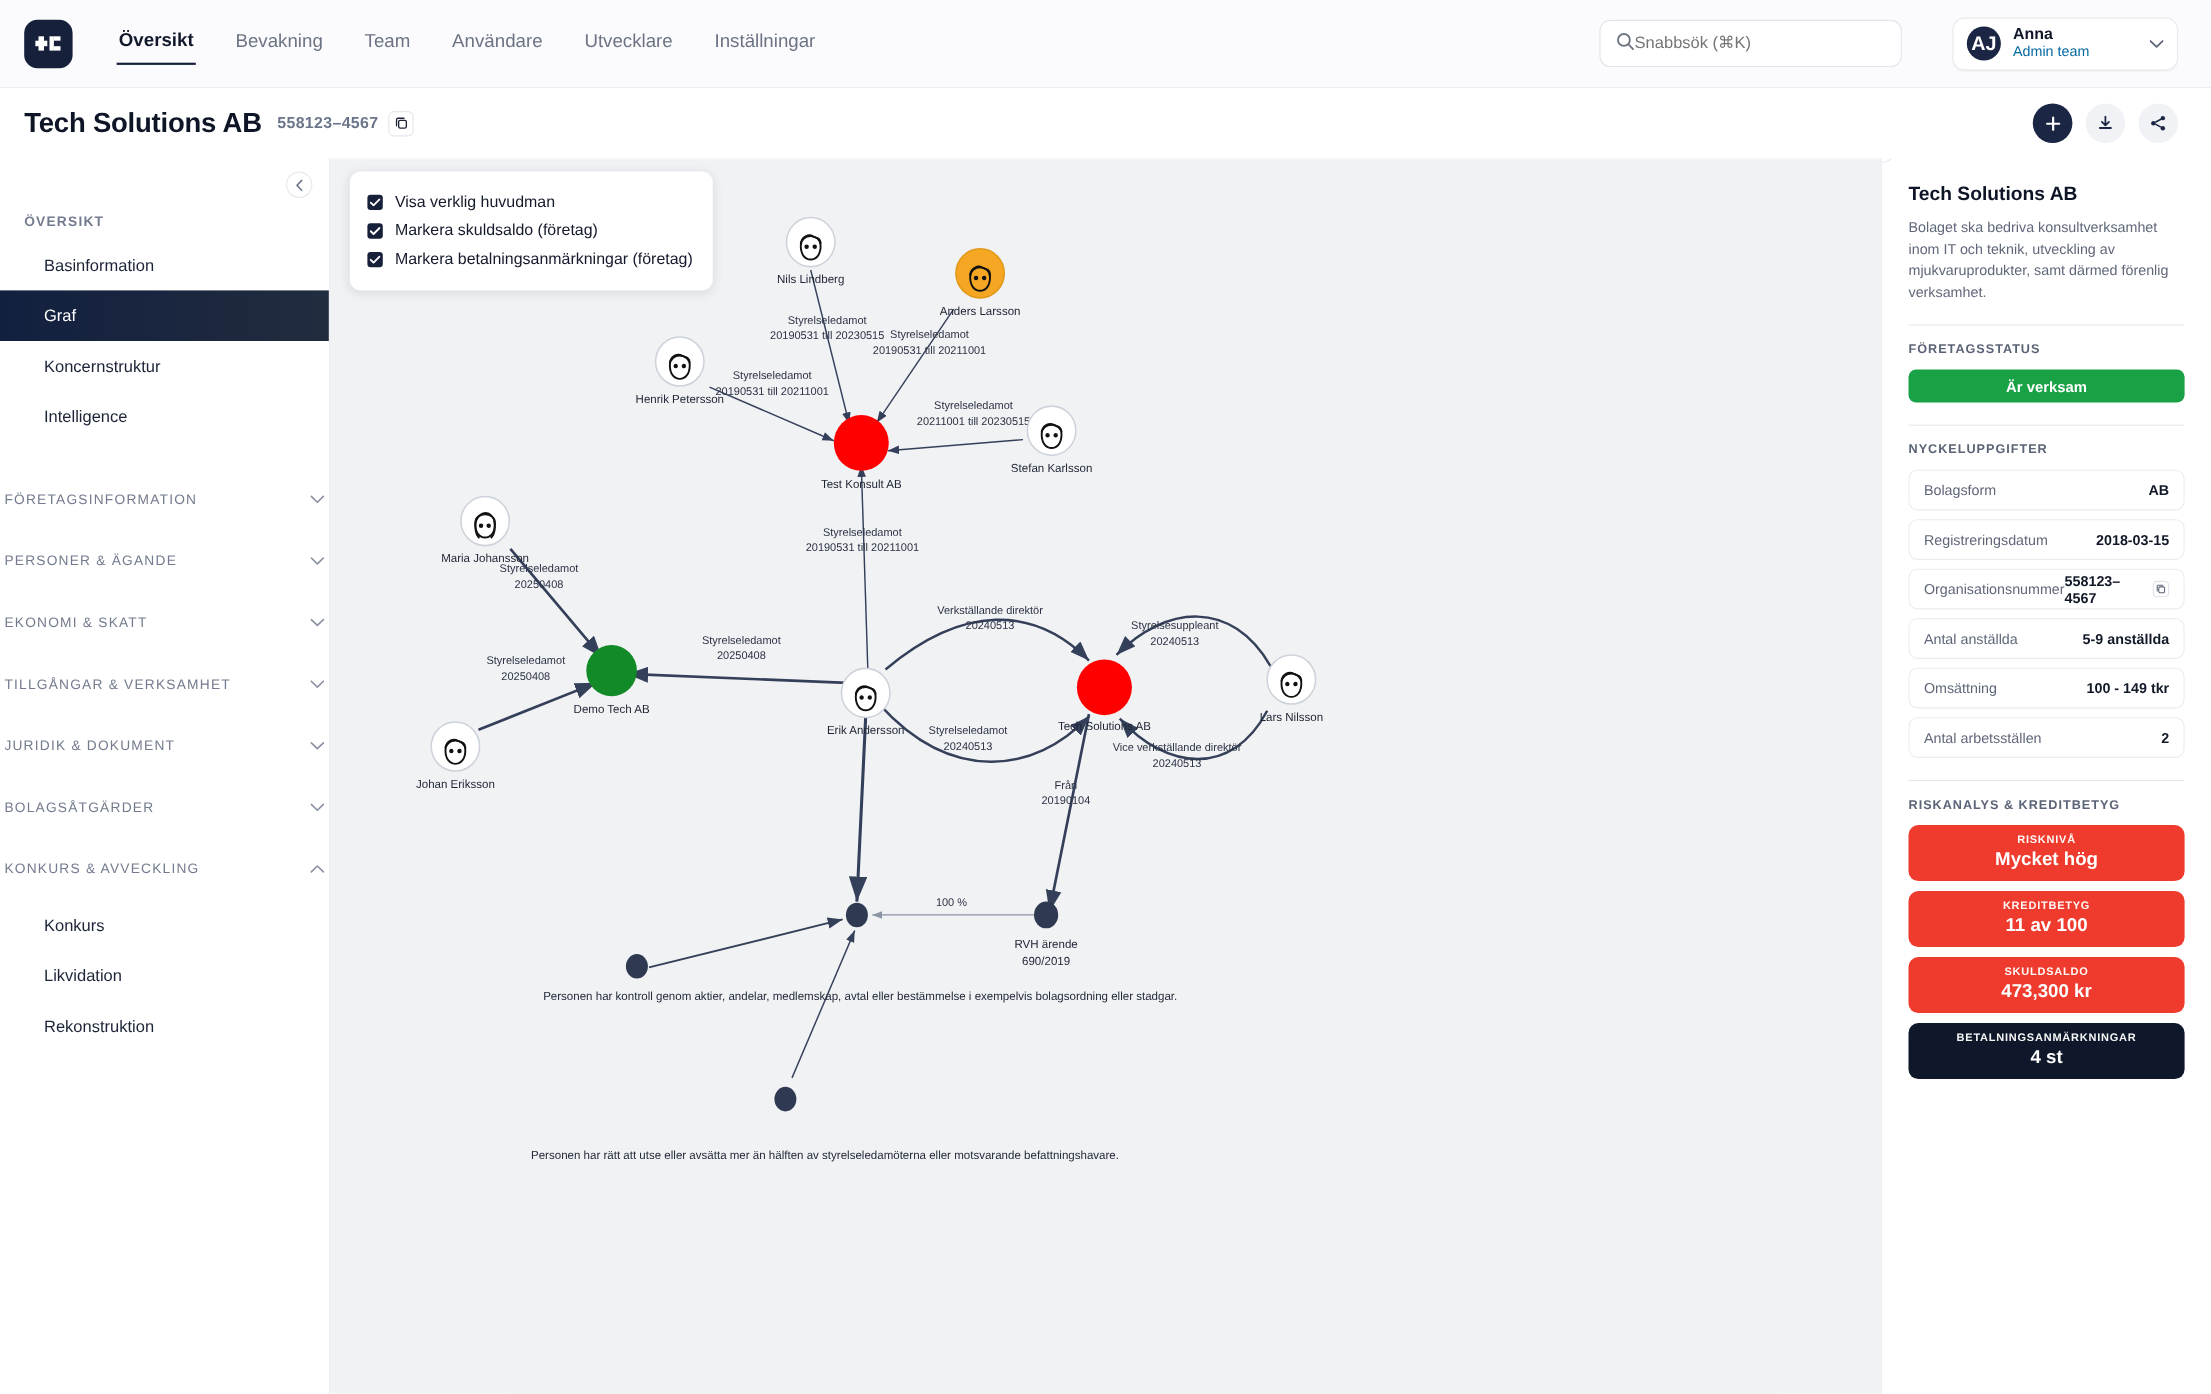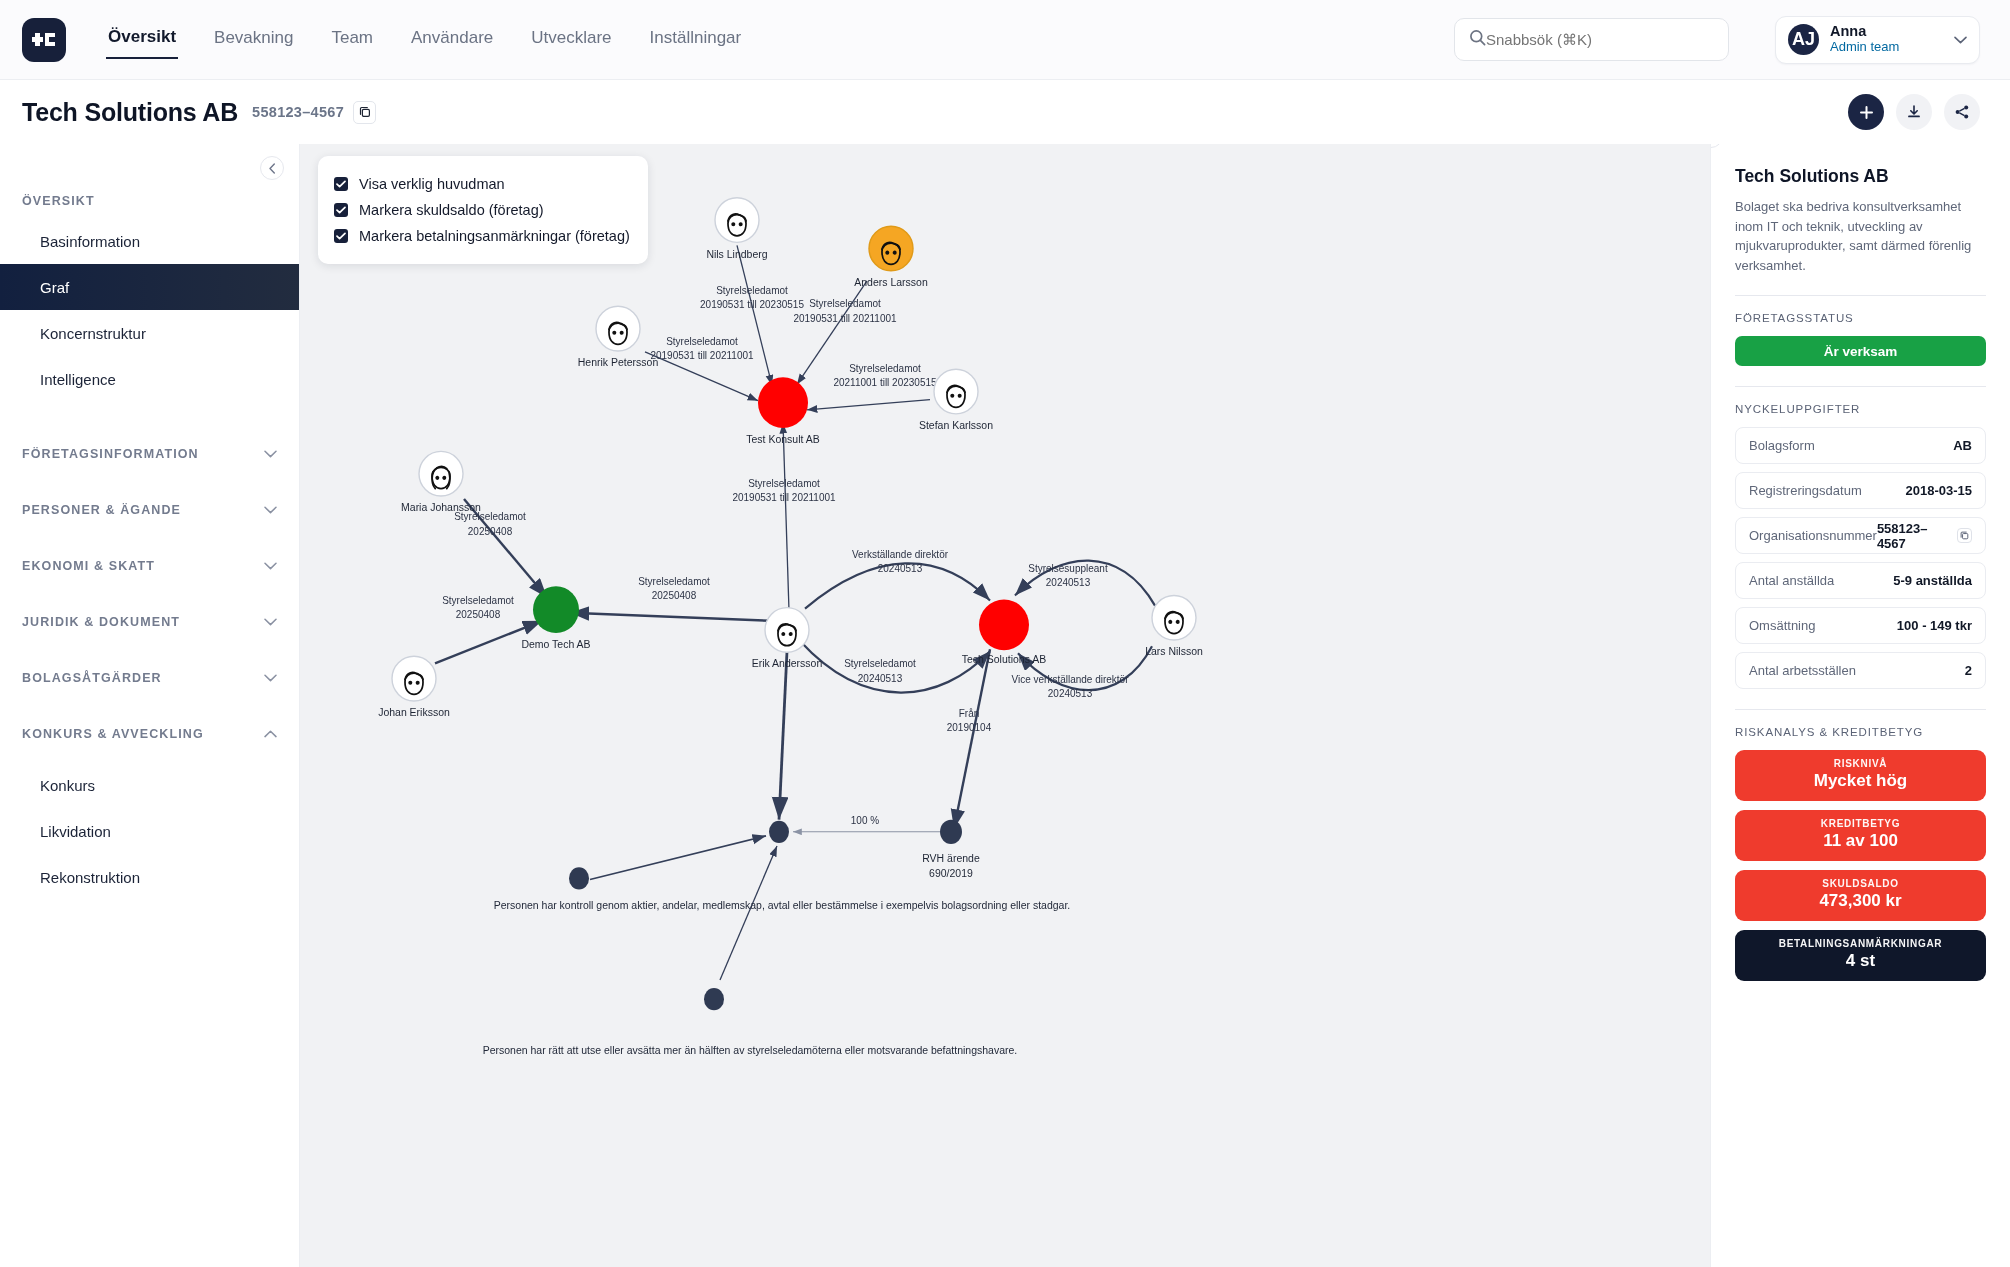--- a/index.html
+++ b/index.html
@@ -86,22 +86,22 @@
   .collapse-l {
     position:absolute; top:12px; right:15px;
     width:24px;height:24px;border-radius:50%;border:1px solid #e6e8ee;background:#fff;
     display:flex;align-items:center;justify-content:center;cursor:pointer;color:#6e768a;font-size:11px;
   }
   .sec-title {
     font-size:12.5px; font-weight:700; letter-spacing:1.1px; color:#737b8e;
     padding: 0 22px; height: 34px; display:flex; align-items:center;
   }
   .sec-head {
-    font-size:12.5px; font-weight:700; letter-spacing:1.1px; color:#737b8e;
-    padding: 0 22px; height: 56px; display:flex; align-items:center; cursor:pointer;
+    font-size:12.5px; font-weight:400; letter-spacing:1.1px; color:#737b8e;
+    padding: 0 4px; height: 56px; display:flex; align-items:center; cursor:pointer;
   }
   .sec-head .ic { margin-left:auto; font-size:12px; color:#8a91a2; }
   .side-item {
     height: 46px; display:flex; align-items:center; padding: 0 22px 0 40px;
     font-size:15px; color:#1b2337; cursor:pointer;
   }
   .side-item.active {
     background: linear-gradient(90deg,#12203f 0%, #222c3f 100%); color:#fff; font-weight:500;
   }
 
@@ -127,21 +127,21 @@
     padding: 22px 24px 0 24px; position:relative; overflow:hidden;
   }
   .collapse-r {
     position:absolute; top:-20px; left:-12px;
     width:24px;height:24px;border-radius:50%;border:1px solid #e6e8ee;background:#fff;
     display:flex;align-items:center;justify-content:center;cursor:pointer;color:#6e768a;font-size:11px;
   }
   .rp-title { font-size:17.5px; font-weight:700; color:#0e1526; margin-bottom:10px; }
   .rp-desc { font-size:13px; line-height:1.5; color:#5f6779; }
   .rp-hr { height:1px; background:#e6e8ee; margin: 20px 0 16px; }
-  .rp-sec { font-size:11.5px; font-weight:400; letter-spacing:.9px; color:#5b6376; margin-bottom:12px; }
+  .rp-sec { font-size:11.5px; font-weight:700; letter-spacing:.9px; color:#5b6376; margin-bottom:12px; }
   .status-pill {
     height:30px;border-radius:7px;background:#18a145;color:#fff;font-size:13.5px;font-weight:700;
     display:flex;align-items:center;justify-content:center;
   }
   .kv {
     height:37px;border:1px solid #eaecf1;border-radius:8px;margin-bottom:8px;
     display:flex;align-items:center;padding:0 13px;
   }
   .kv .k { font-size:13px;color:#5f6779; }
   .kv .v { font-size:13px;font-weight:700;color:#111827;margin-left:auto; }
@@ -267,20 +267,28 @@
       <div class="sec-head">
         <span>PERSONER &amp; ÄGANDE</span>
         <span class="ic">
           <svg width="13" height="8" viewBox="0 0 13 8">
               <path d="M1 1.3 6.5 6.6 12 1.3" stroke="#8a91a2" stroke-width="1.5" fill="none" stroke-linecap="round" stroke-linejoin="round"></path>
             </svg>
         </span>
       </div>
       <div class="sec-head">
         <span>EKONOMI &amp; SKATT</span>
+        <span class="ic">
+          <svg width="13" height="8" viewBox="0 0 13 8">
+              <path d="M1 1.3 6.5 6.6 12 1.3" stroke="#8a91a2" stroke-width="1.5" fill="none" stroke-linecap="round" stroke-linejoin="round"></path>
+            </svg>
+        </span>
+      </div>
+      <div class="sec-head">
+        <span>TILLGÅNGAR &amp; VERKSAMHET</span>
         <span class="ic">
           <svg width="13" height="8" viewBox="0 0 13 8">
               <path d="M1 1.3 6.5 6.6 12 1.3" stroke="#8a91a2" stroke-width="1.5" fill="none" stroke-linecap="round" stroke-linejoin="round"></path>
             </svg>
         </span>
       </div>
       <div class="sec-head">
         <span>JURIDIK &amp; DOKUMENT</span>
         <span class="ic">
           <svg width="13" height="8" viewBox="0 0 13 8">

